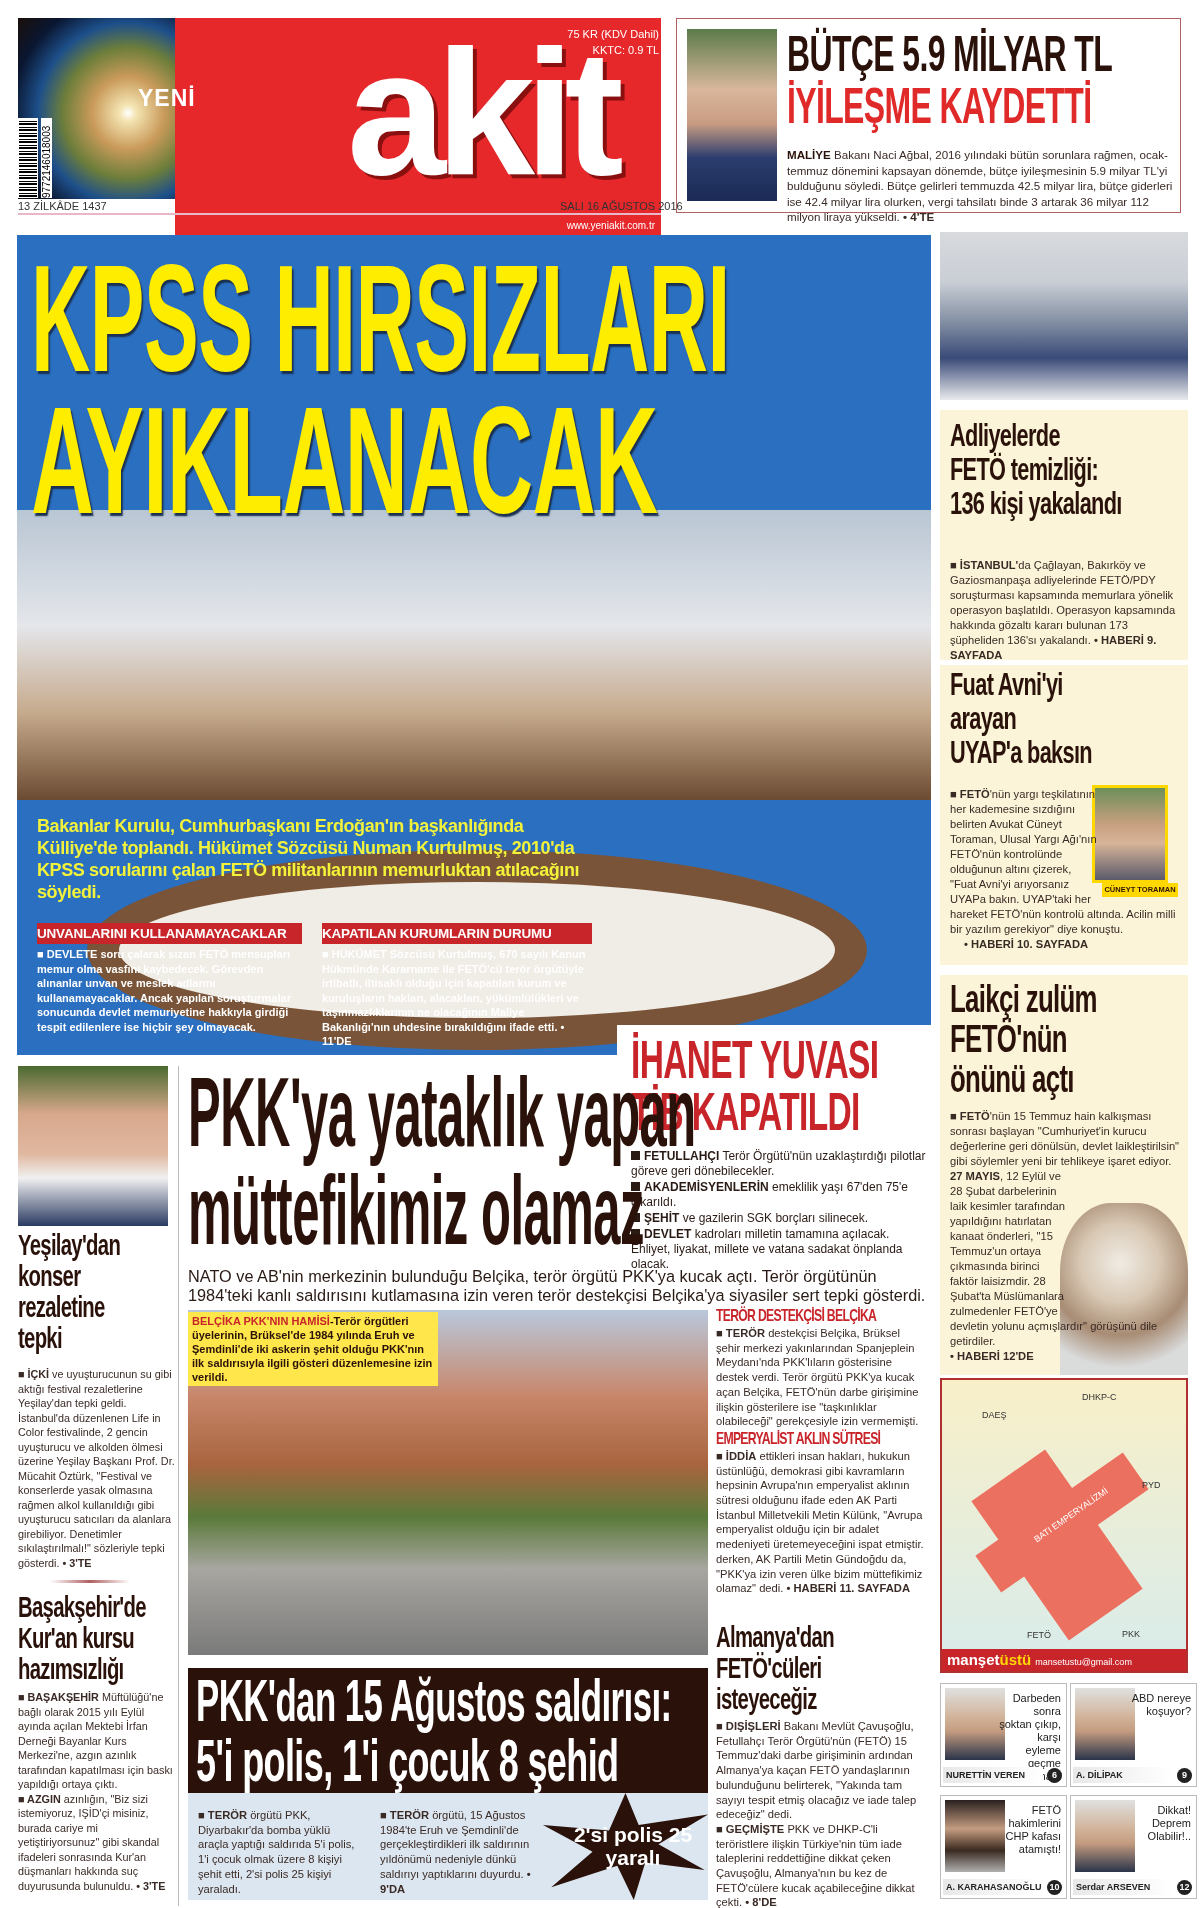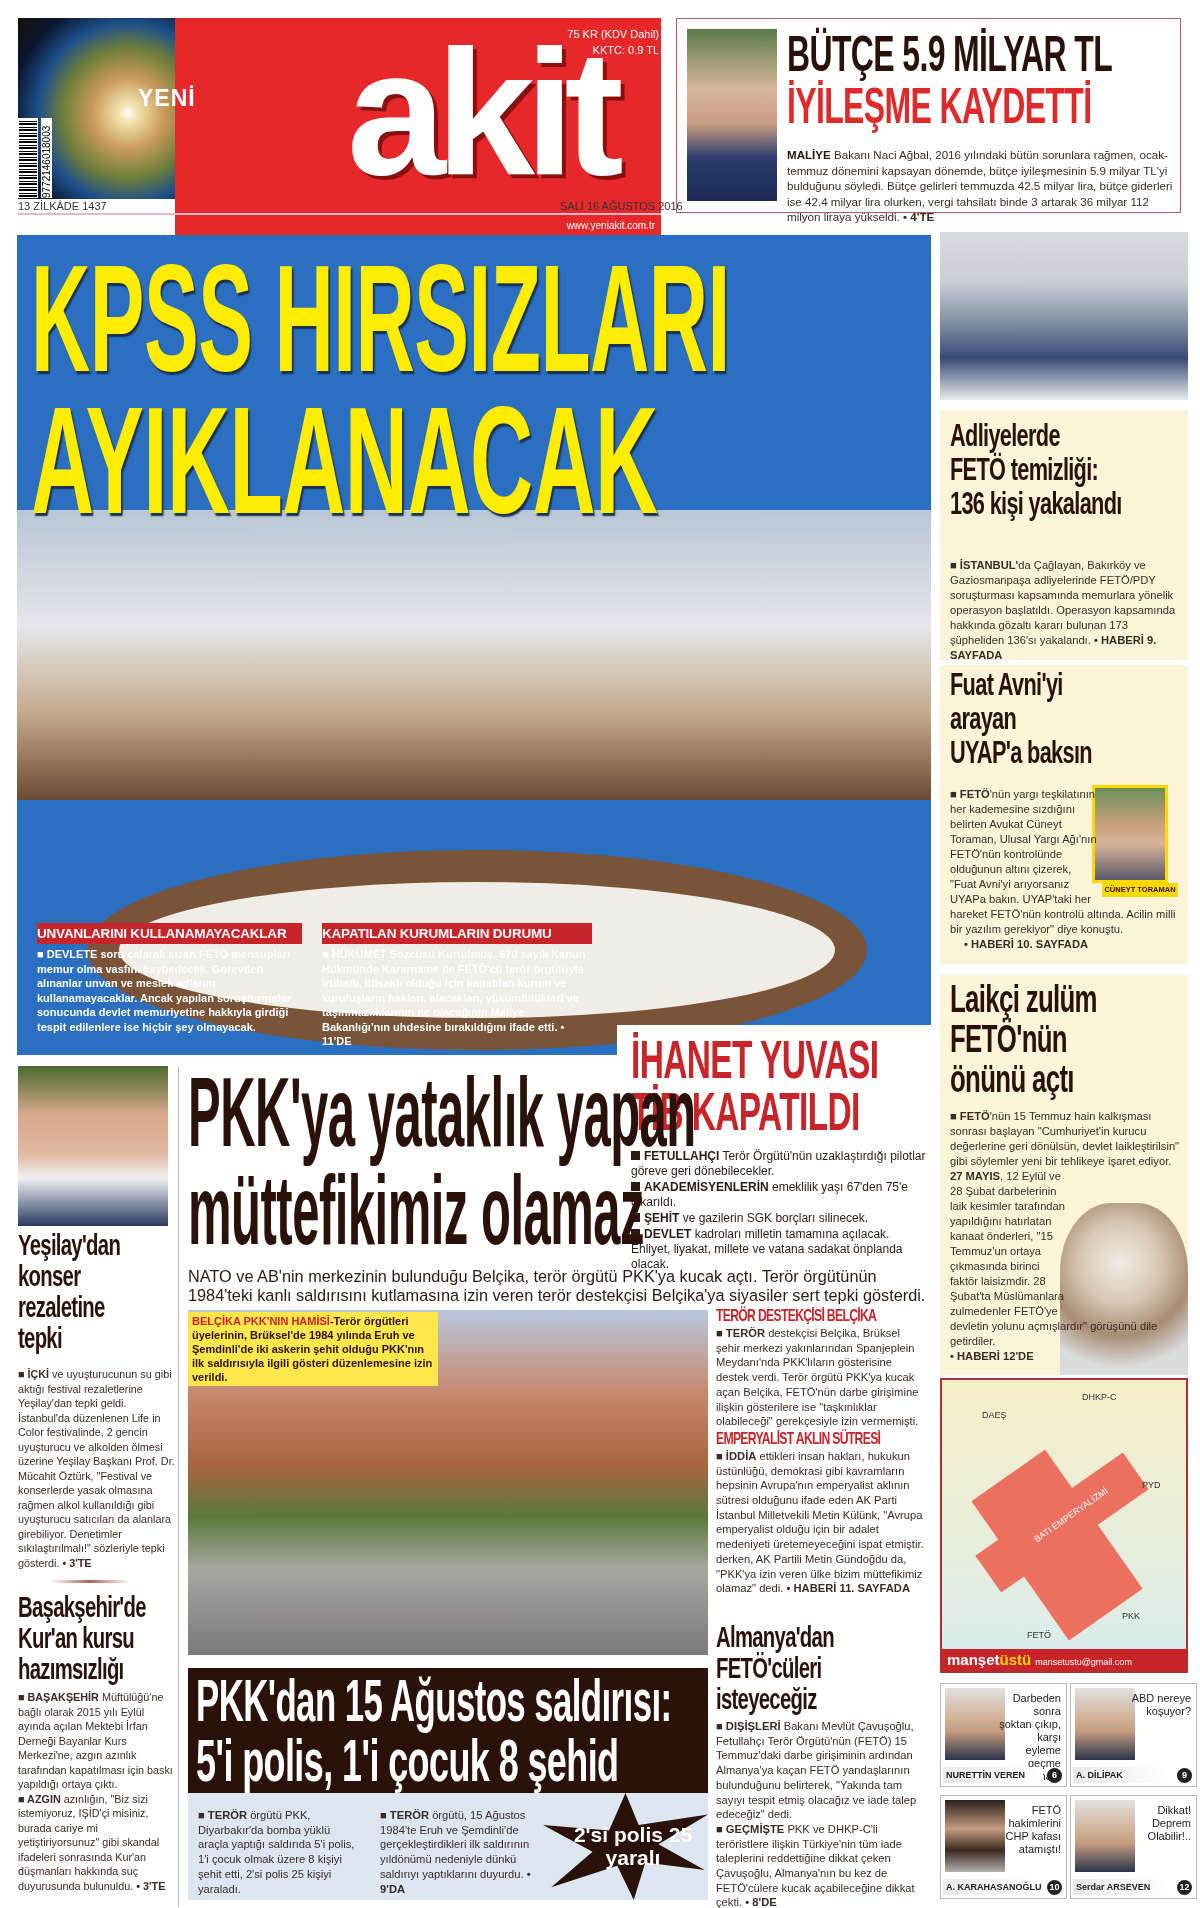--- a/index.html
+++ b/index.html
@@ -128,20 +128,21 @@
   <div id="bud2" class="abs cond">İYİLEŞME KAYDETTİ</div>
   <div id="budtext" class="abs"><b class="lead">MALİYE</b><span> Bakanı Naci Ağbal, 2016 yılındaki bütün sorunlara rağmen, ocak-temmuz dönemini kapsayan dönemde, bütçe iyileşmesinin 5.9 milyar TL'yi bulduğunu söyledi. Bütçe gelirleri temmuzda 42.5 milyar lira, bütçe giderleri ise 42.4 milyar lira olurken, vergi tahsilatı binde 3 artarak 36 milyar 112 milyon liraya yükseldi.</span><b> • 4'TE</b></div>
 </div>
 
 <div id="kpss" class="abs">
   <div id="kpssphoto" class="abs">
     <div id="table" class="abs"></div>
   </div>
   <div id="kpss1" class="abs cond">KPSS HIRSIZLARI</div>
   <div id="kpss2" class="abs cond">AYIKLANACAK</div>
+  <div id="kpssdeck" class="abs">Bakanlar Kurulu, Cumhurbaşkanı Erdoğan'ın başkanlığında Külliye'de toplandı. Hükümet Sözcüsü Numan Kurtulmuş, 2010'da KPSS sorularını çalan FETÖ militanlarının memurluktan atılacağını söyledi.</div>
   <div id="sec1" class="abs secbar">UNVANLARINI KULLANAMAYACAKLAR</div>
   <div id="sec2" class="abs secbar">KAPATILAN KURUMLARIN DURUMU</div>
   <div id="sec1t" class="abs bluetext">■ DEVLETE soru çalarak sızan FETÖ mensupları memur olma vasfını kaybedecek. Görevden alınanlar unvan ve meslek adlarını kullanamayacaklar. Ancak yapılan soruşturmalar sonucunda devlet memuriyetine hakkıyla girdiği tespit edilenlere ise hiçbir şey olmayacak.</div>
   <div id="sec2t" class="abs bluetext">■ HÜKÜMET Sözcüsü Kurtulmuş, 670 sayılı Kanun Hükmünde Kararname ile FETÖ'cü terör örgütüyle irtibatlı, iltisaklı olduğu için kapatılan kurum ve kuruluşların hakları, alacakları, yükümlülükleri ve taşınmazlıklarının ne olacağının Maliye Bakanlığı'nın uhdesine bırakıldığını ifade etti. • 11'DE</div>
   <div id="ihanet" class="abs">
     <div id="ih1" class="abs cond">İHANET YUVASI</div>
     <div id="ih2" class="abs cond">TİB KAPATILDI</div>
     <ul id="ihlist" class="abs">
       <li><span class="sq"></span><b>FETULLAHÇI</b><span> Terör Örgütü'nün uzaklaştırdığı pilotlar göreve geri dönebilecekler.</span></li>
       <li><span class="sq"></span><b>AKADEMİSYENLERİN</b><span> emeklilik yaşı 67'den 75'e çıkarıldı.</span></li>
@@ -174,21 +175,21 @@
   <div class="abs rctext" style="left:10px;top:134px;width:232px"><b>■ FETÖ</b><span>'nün 15 Temmuz hain kalkışması sonrası başlayan "Cumhuriyet'in kurucu değerlerine geri dönülsün, devlet laikleştirilsin" gibi söylemler yeni bir tehlikeye işaret ediyor.</span><br><span style="float:right;width:112px;height:150px"></span><b>27 MAYIS</b><span>, 12 Eylül ve 28 Şubat darbelerinin laik kesimler tarafından yapıldığını hatırlatan kanaat önderleri, "15 Temmuz'un ortaya çıkmasında birinci faktör laisizmdir. 28 Şubat'ta Müslümanlara zulmedenler FETÖ'ye devletin yolunu açmışlardır" görüşünü dile getirdiler.</span><br><b>• HABERİ 12'DE</b></div>
 </div>
 
 <div id="cartoon" class="abs">
   <div id="crossbar" class="abs"></div>
   <div id="cross" class="abs"></div>
   <div class="abs" style="left:85px;top:130px;font-size:9px;color:#fff;transform:rotate(-35deg)">BATI EMPERYALİZMİ</div>
   <div class="abs snake" style="left:40px;top:30px">DAEŞ</div>
   <div class="abs snake" style="left:140px;top:12px">DHKP-C</div>
   <div class="abs snake" style="left:200px;top:100px">PYD</div>
-  <div class="abs snake" style="left:180px;top:231px">PKK</div>
+  <div class="abs snake" style="left:180px;top:249px">PKK</div>
   <div class="abs snake" style="left:85px;top:250px">FETÖ</div>
   <div id="cartoonbar" class="abs"><span>manşet</span><span style="color:#ffd800">üstü</span><span class="em">mansetustu@gmail.com</span></div>
 </div>
 
 <div class="abs col" style="left:940px;top:1683px">
   <div class="abs colphoto"></div>
   <div class="abs colq">Darbeden sonra şoktan çıkıp, karşı eyleme geçme zamanı</div>
   <div class="abs colname">NURETTİN VEREN</div>
   <div class="abs colnum">6</div>
 </div>

